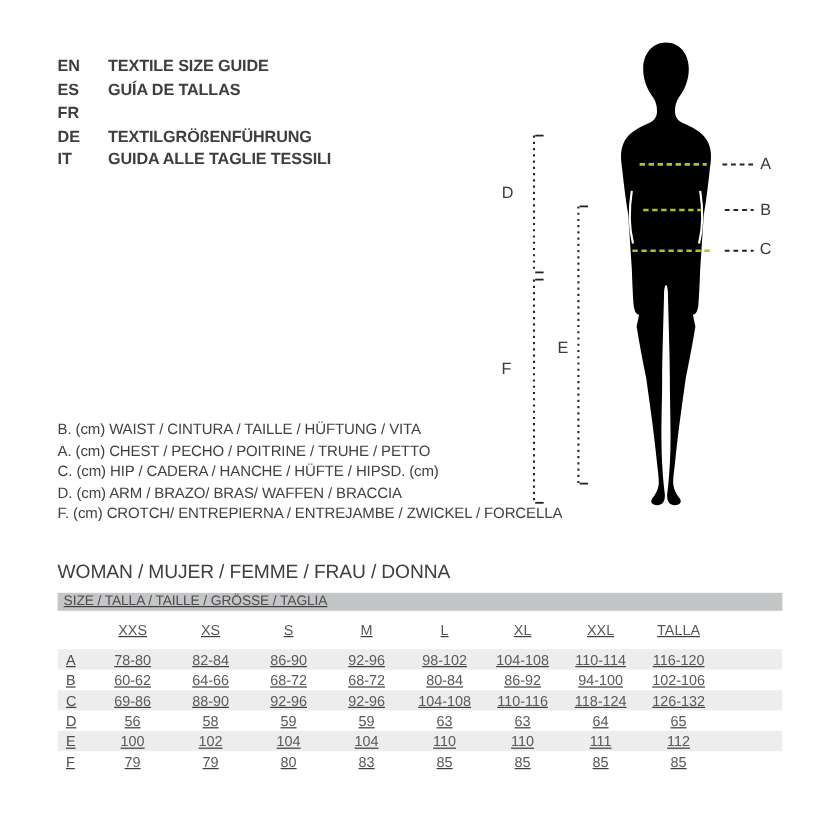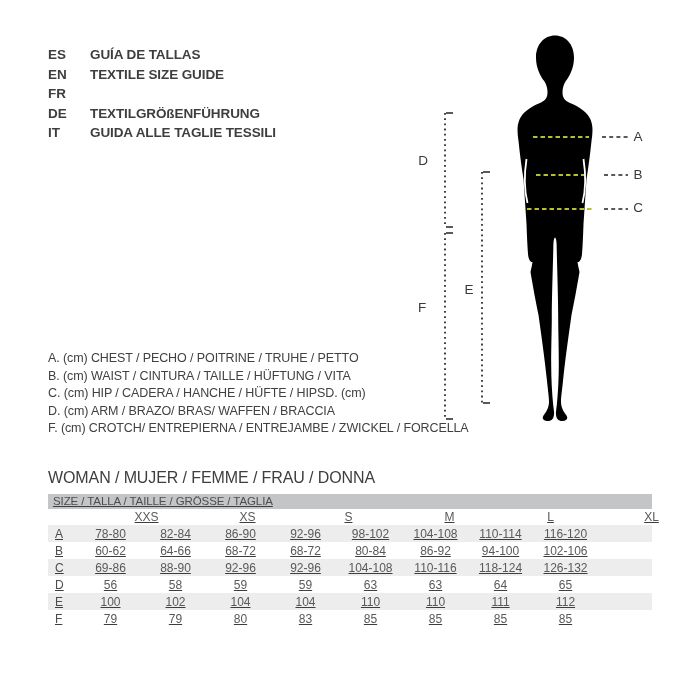--- a/index.html
+++ b/index.html
@@ -28,38 +28,38 @@
   .pos-F{left:415px;top:300px;}
   
   .legend{position:absolute;left:48px;top:350px;}
   .legend-line{line-height:17.6px;font-size:12.5px;letter-spacing:-0.1px;color:#414143;}
   
   .gender-title{position:absolute;left:48px;top:469px;font-size:16px;letter-spacing:-0.1px;color:#3e3e40;}
   
   .size-table{position:absolute;left:48px;top:494px;width:604px;font-size:12px;text-decoration:underline;}
   .band{height:15px;line-height:15px;background:#c4c5c6;color:#4c4d4f;font-size:11.5px;padding-left:5px;letter-spacing:-0.1px;}
   .tgrid{display:grid;grid-template-columns:30px repeat(8,65px) 1fr;align-items:center;height:17px;}
-  .tgrid.hdr{height:16px;gap:36px;}
+  .tgrid.hdr{height:32px;}
   .tgrid .lbl{padding-left:7px;text-align:left;color:#4b4c4e;}
   .tgrid .cell{text-align:center;color:#58595b;}
   .tgrid.stripe{background:#ededee;}
 </style>
 </head>
 <body>
 
 <div class="canvas">
 
   <section class="lang-header">
     <div class="lang-row">
+      <span class="lang-code">EN</span>
+      <span class="lang-label">TEXTILE SIZE GUIDE</span>
+    </div>
+    <div class="lang-row">
       <span class="lang-code">ES</span>
       <span class="lang-label">GUÍA DE TALLAS</span>
-    </div>
-    <div class="lang-row">
-      <span class="lang-code">EN</span>
-      <span class="lang-label">TEXTILE SIZE GUIDE</span>
     </div>
     <div class="lang-row">
       <span class="lang-code">FR</span>
     </div>
     <div class="lang-row">
       <span class="lang-code">DE</span>
       <span class="lang-label">TEXTILGRÖßENFÜHRUNG</span>
     </div>
     <div class="lang-row">
       <span class="lang-code">IT</span>
@@ -108,22 +108,22 @@
   </svg>
 
   <span class="measure-letter pos-A">A</span>
   <span class="measure-letter pos-B">B</span>
   <span class="measure-letter pos-C">C</span>
   <span class="measure-letter pos-D">D</span>
   <span class="measure-letter pos-E">E</span>
   <span class="measure-letter pos-F">F</span>
 
   <section class="legend">
+    <div class="legend-line">B. (cm) WAIST / CINTURA / TAILLE / HÜFTUNG / VITA</div>
     <div class="legend-line">A. (cm) CHEST / PECHO / POITRINE / TRUHE / PETTO</div>
-    <div class="legend-line">B. (cm) WAIST / CINTURA / TAILLE / HÜFTUNG / VITA</div>
     <div class="legend-line">C. (cm) HIP / CADERA / HANCHE / HÜFTE / HIPSD. (cm)</div>
     <div class="legend-line">D. (cm) ARM / BRAZO/ BRAS/ WAFFEN / BRACCIA</div>
     <div class="legend-line">F. (cm) CROTCH/ ENTREPIERNA / ENTREJAMBE / ZWICKEL / FORCELLA</div>
   </section>
 
   <div class="gender-title">WOMAN / MUJER / FEMME / FRAU / DONNA</div>
 
   <div class="size-table">
     <div class="band">SIZE / TALLA / TAILLE / GRÖSSE / TAGLIA</div>
 

